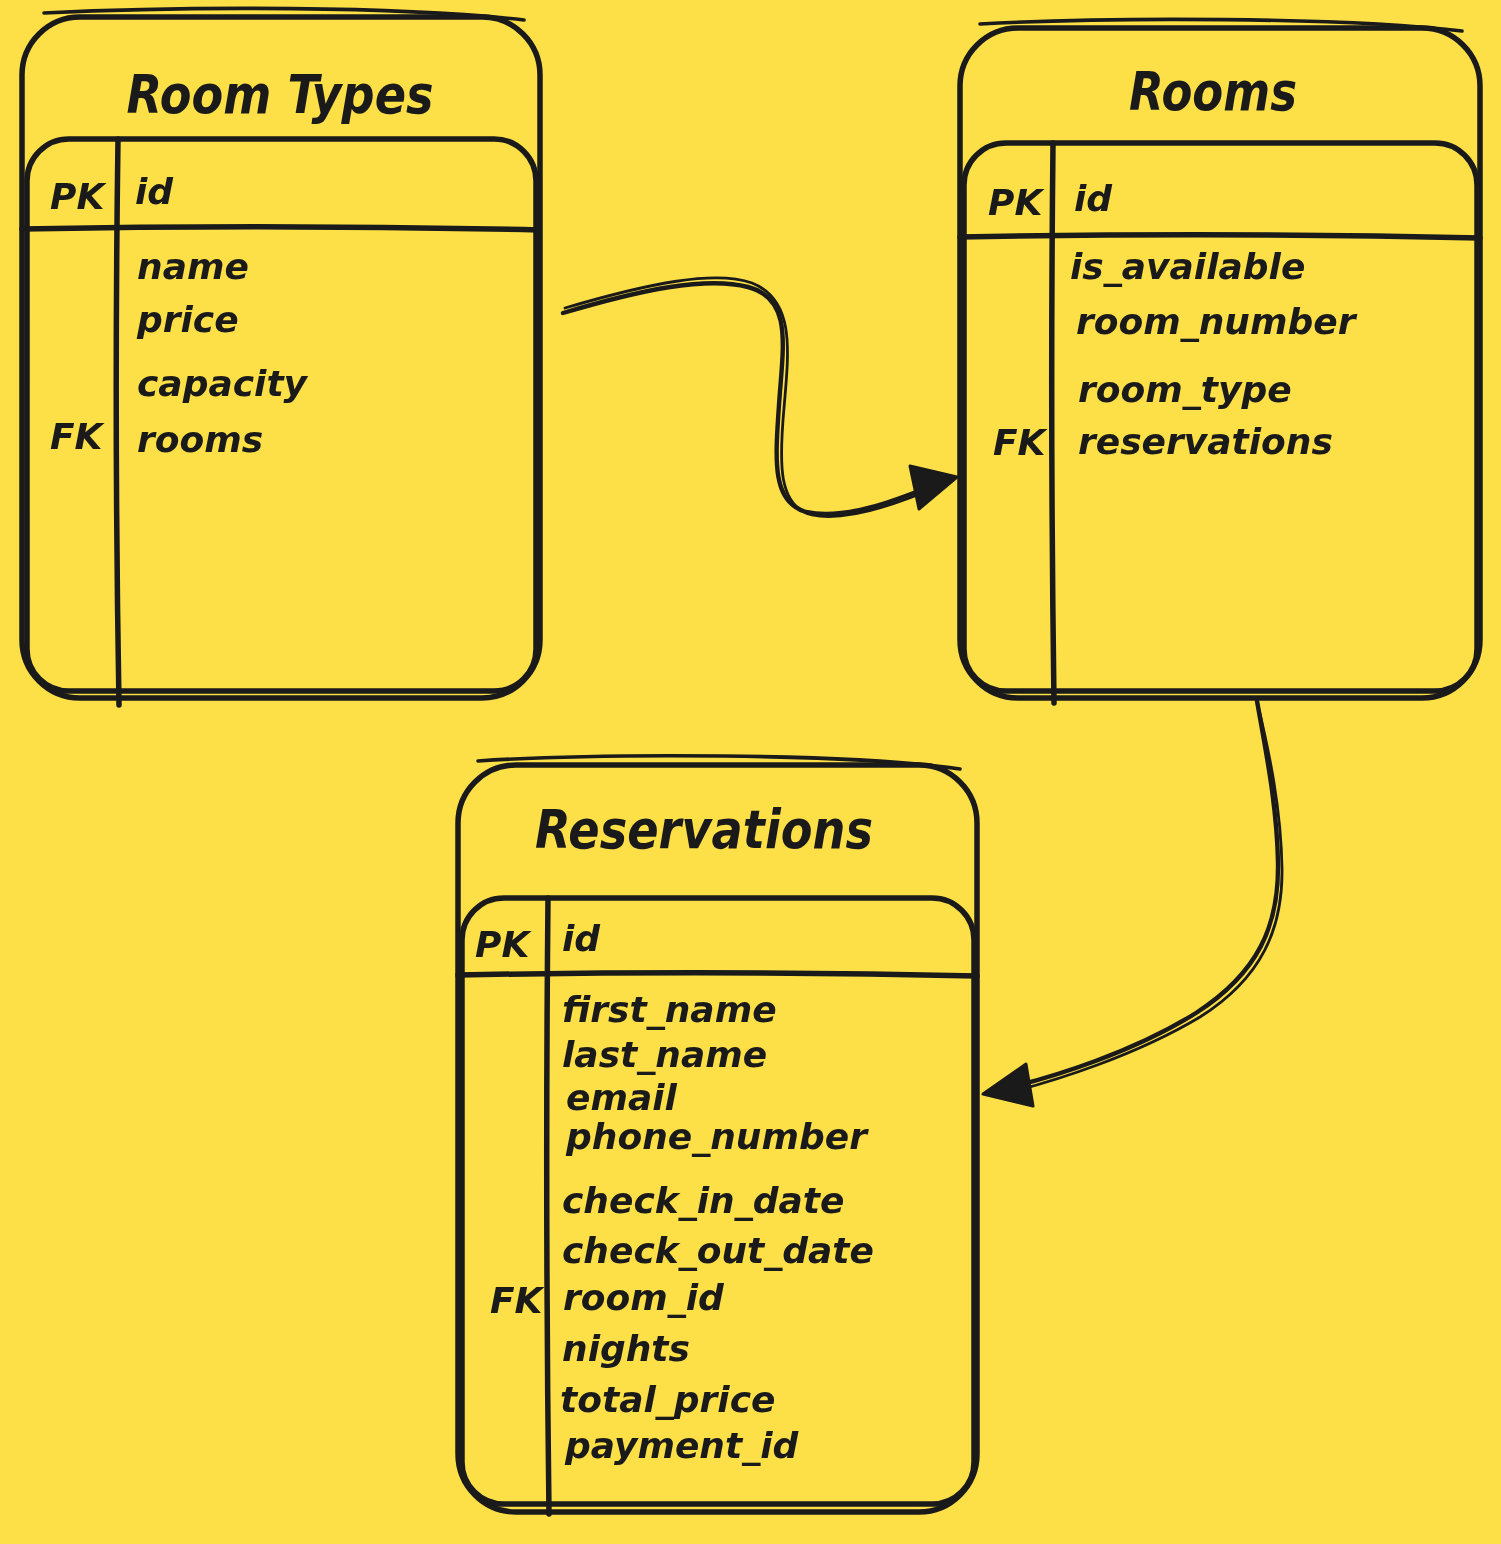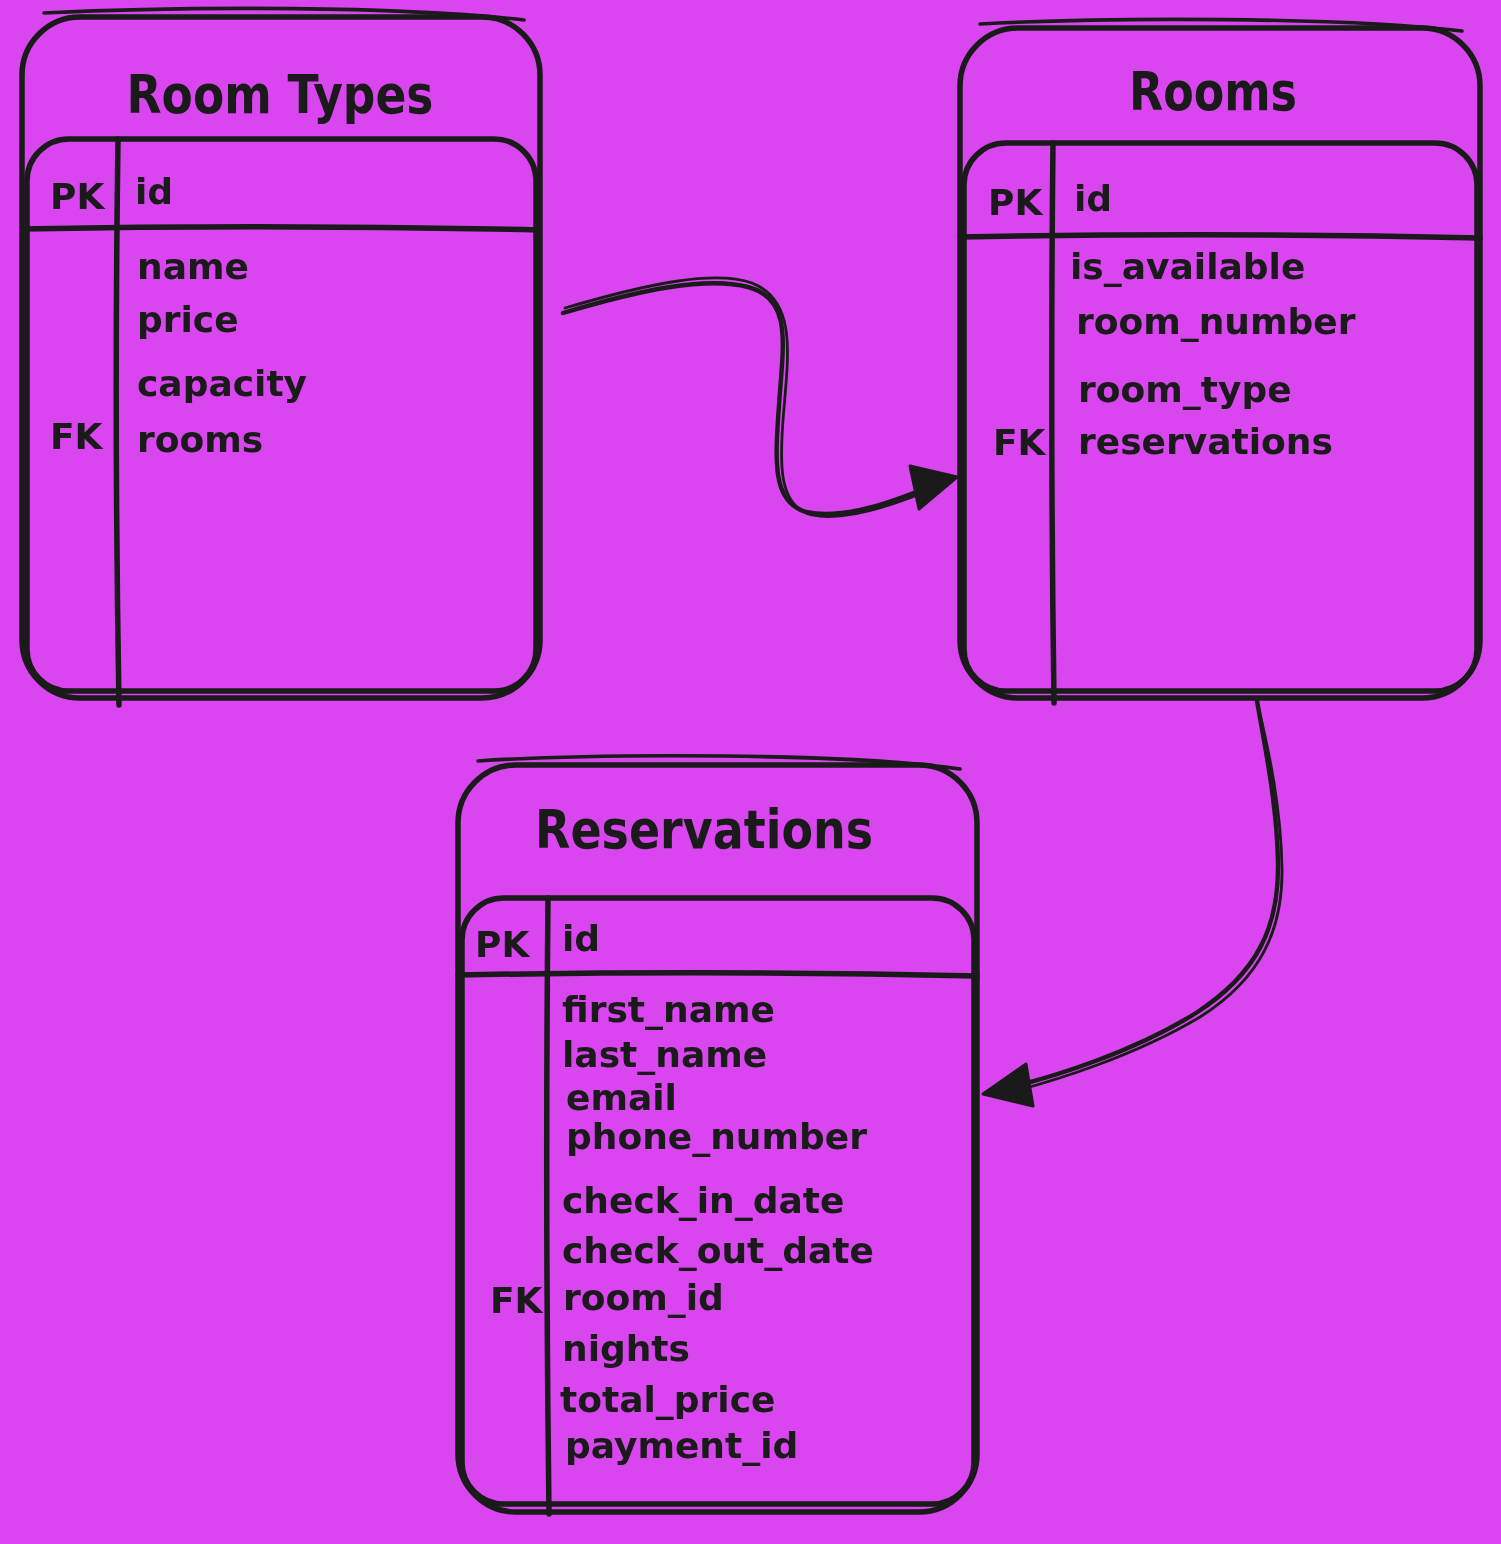--- a/index.html
+++ b/index.html
@@ -4,22 +4,23 @@
 <style>
   html, body {
     margin: 0;
     padding: 0;
     background: #ffffff;
   }
   .canvas {
     position: relative;
     width: 1501px;
     height: 1544px;
-    background: #d946ef;
+    background: #fde047;
     overflow: hidden;
+    font-style: italic;
   }
   svg { display: block; }
   .tbl {
     fill: none;
     stroke: #1a1a1a;
     stroke-width: 5.5;
     stroke-linecap: round;
   }
   .dbl {
     fill: none;

